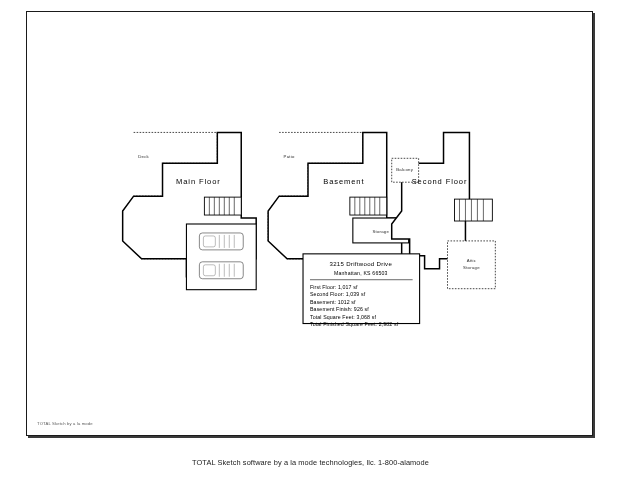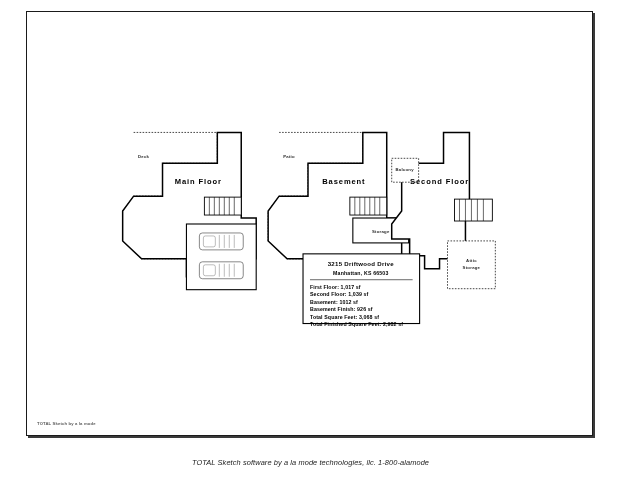--- a/index.html
+++ b/index.html
@@ -20,21 +20,20 @@
   .page-frame {
     position: absolute;
     left: 26px;
     top: 11px;
     width: 567px;
     height: 425px;
     background: #ffffff;
     border: 1px solid #1a1a1a;
     box-shadow: 2px 2px 0 0 #3a3a3a;
     box-sizing: border-box;
-    font-weight: bold;
   }
 
   .sketch-canvas {
     position: absolute;
     left: 0;
     top: 0;
     width: 100%;
     height: 100%;
   }
 
@@ -50,21 +49,20 @@
 
   .footer-credit {
     position: absolute;
     left: 0;
     top: 458px;
     width: 621px;
     text-align: center;
     font-size: 7.4px;
     color: #1a1a1a;
     letter-spacing: 0.1px;
-    font-style: italic;
   }
 
   svg text {
     font-family: "Liberation Sans", sans-serif;
     fill: #000000;
   }
   .lbl-floor {
     font-size: 7.6px;
     letter-spacing: 0.9px;
     text-anchor: middle;

